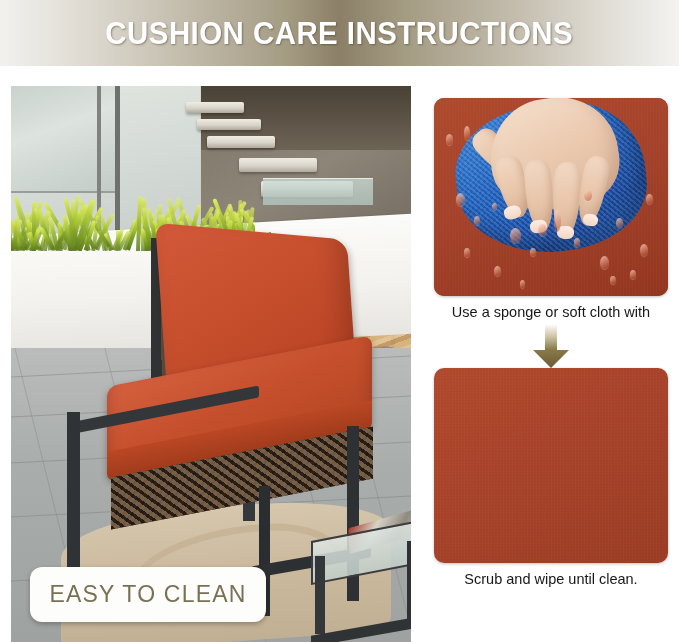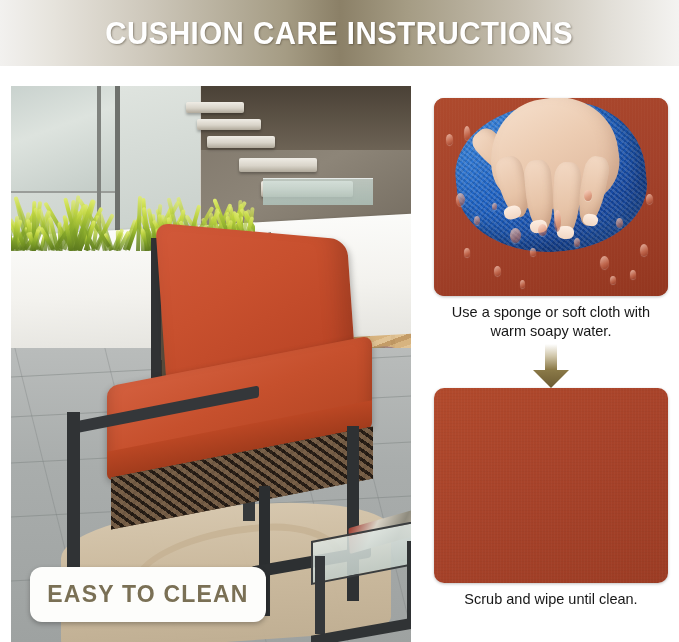--- a/index.html
+++ b/index.html
@@ -278,21 +278,21 @@
     border-radius: 12px;
     display: flex;
     align-items: center;
     justify-content: center;
     box-shadow: 0 2px 5px rgba(0,0,0,0.28);
     z-index: 10;
   }
   #easy-clean-text {
     color: #7a7055;
     font-size: 23px;
-    font-weight: bold;
+    font-weight: normal;
     letter-spacing: 1.2px;
     white-space: nowrap;
   }
 
   
   #right-column {
     position: absolute;
     left: 434px; top: 20px;
     width: 234px; height: 468px; margin-top: 12px;
   }
@@ -653,21 +653,20 @@
           <div class="droplet" style="left: 60px; top: 168px; width: 7px; height: 10px;"></div>
           <div class="droplet" style="left: 86px; top: 182px; width: 5px; height: 8px;"></div>
           <div class="droplet" style="left: 30px; top: 150px; width: 6px; height: 9px;"></div>
           <div class="droplet" style="left: 212px; top: 96px; width: 7px; height: 10px;"></div>
           <div class="droplet" style="left: 176px; top: 178px; width: 6px; height: 8px;"></div>
         </div>
     </div>
 
     <div class="caption">
       <span>Use a sponge or soft cloth with</span>
-      <span>warm soapy water.</span>
     </div>
 
     <div id="flow-arrow">
       <svg width="40" height="44" viewBox="0 0 40 44">
         <defs>
           <linearGradient id="arrowGrad" x1="0" y1="0" x2="0" y2="1">
             <stop offset="0%" stop-color="#ffffff"></stop>
             <stop offset="28%" stop-color="#cfc5a8"></stop>
             <stop offset="58%" stop-color="#8b7a48"></stop>
             <stop offset="100%" stop-color="#6b5a32"></stop>

